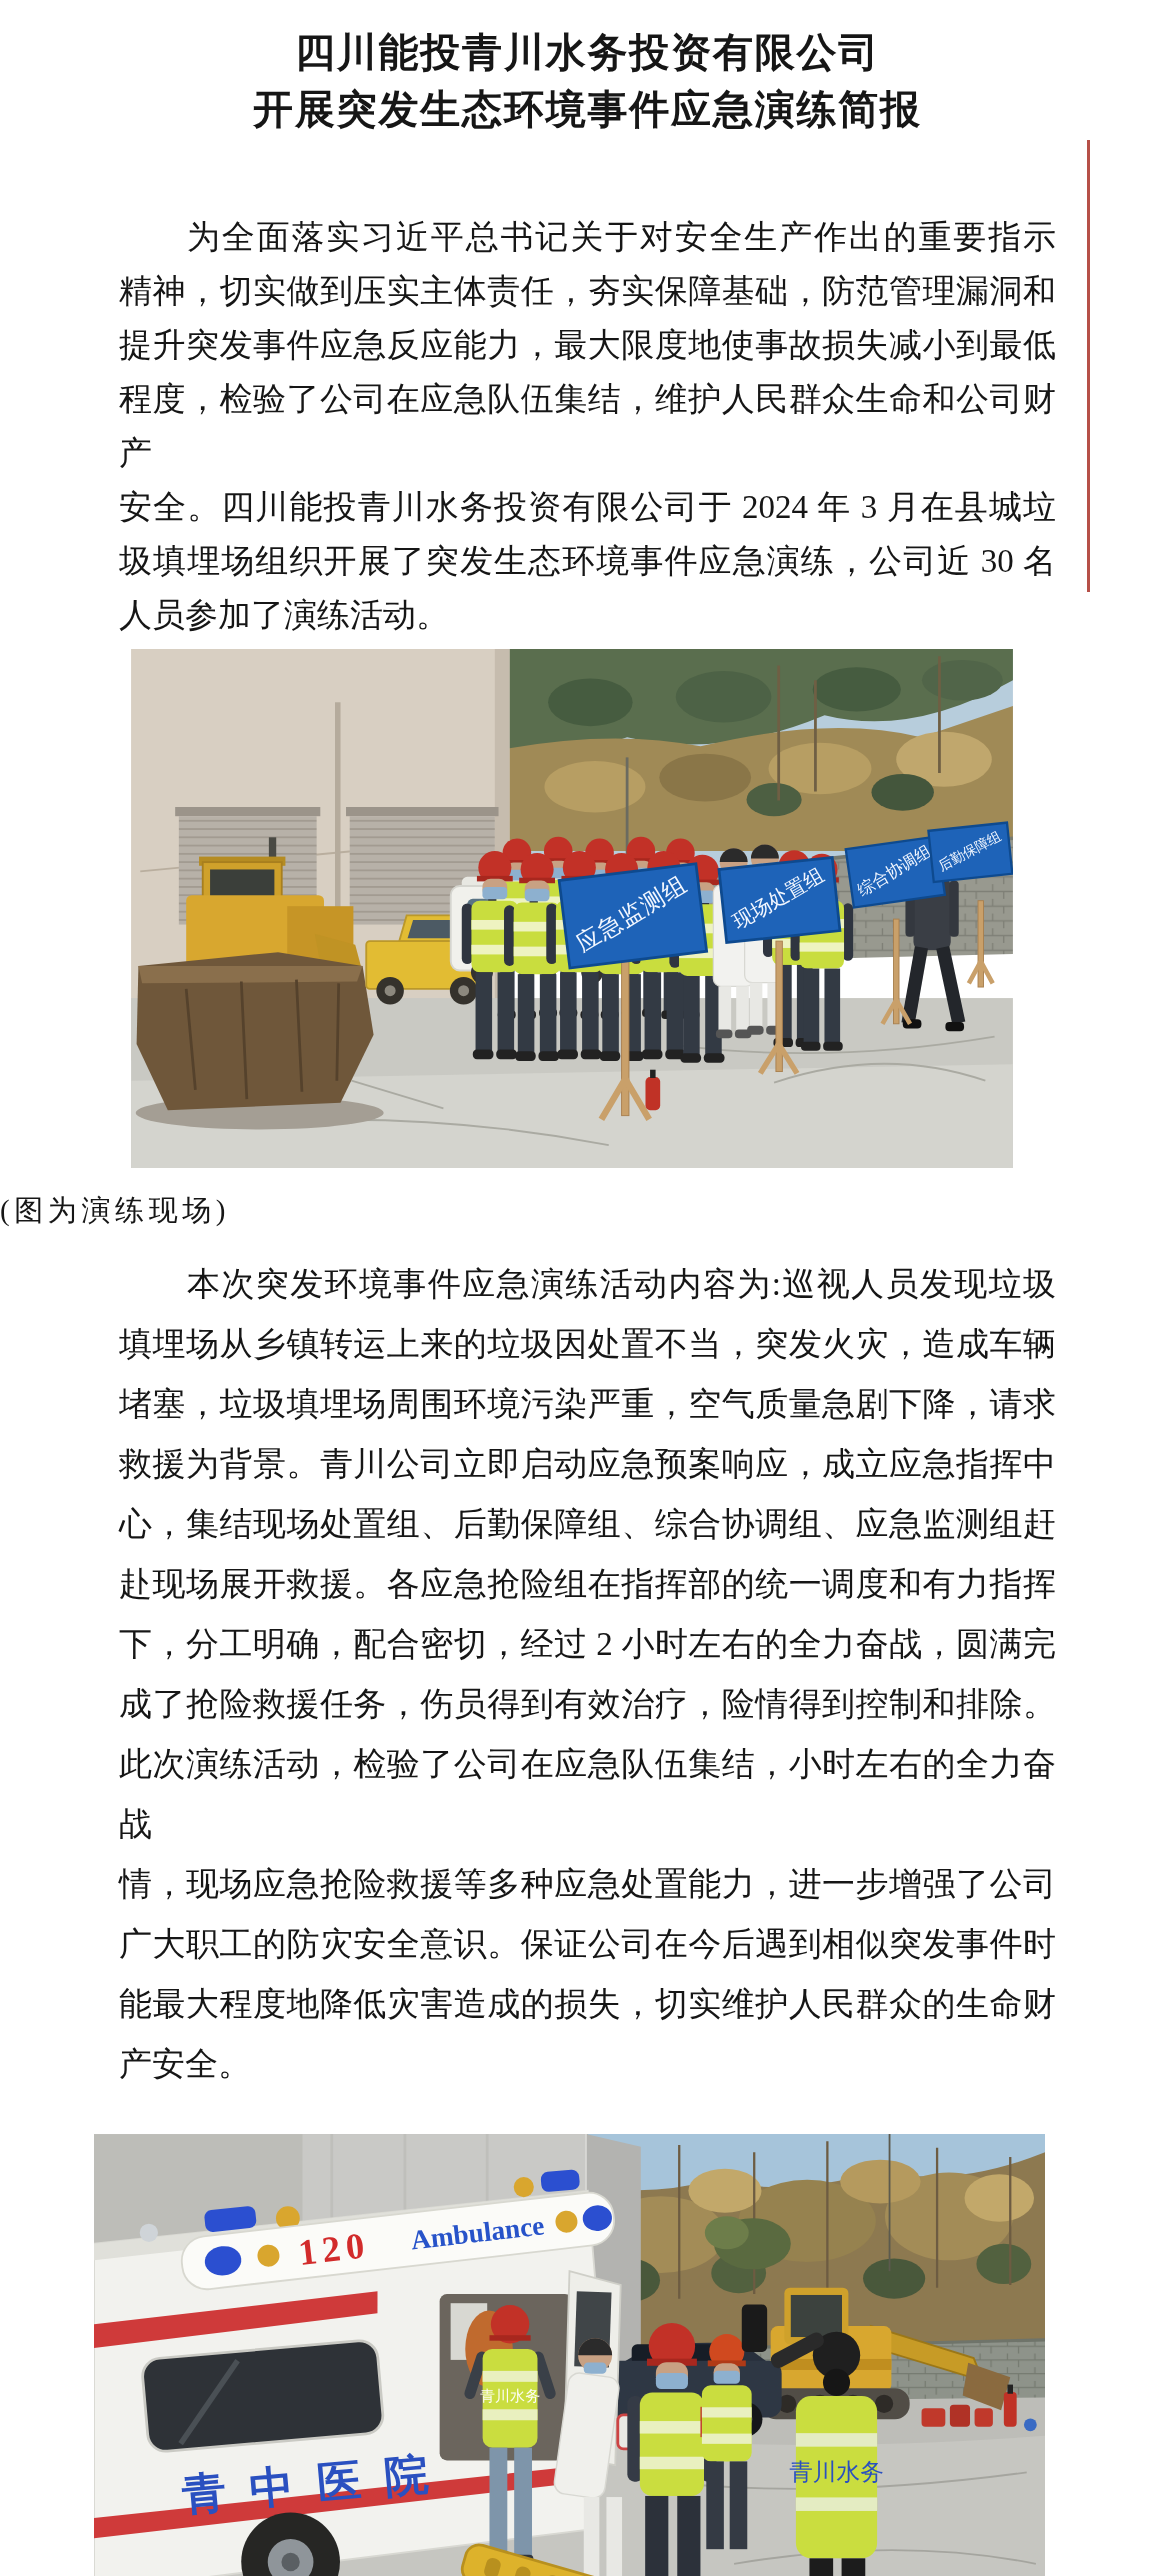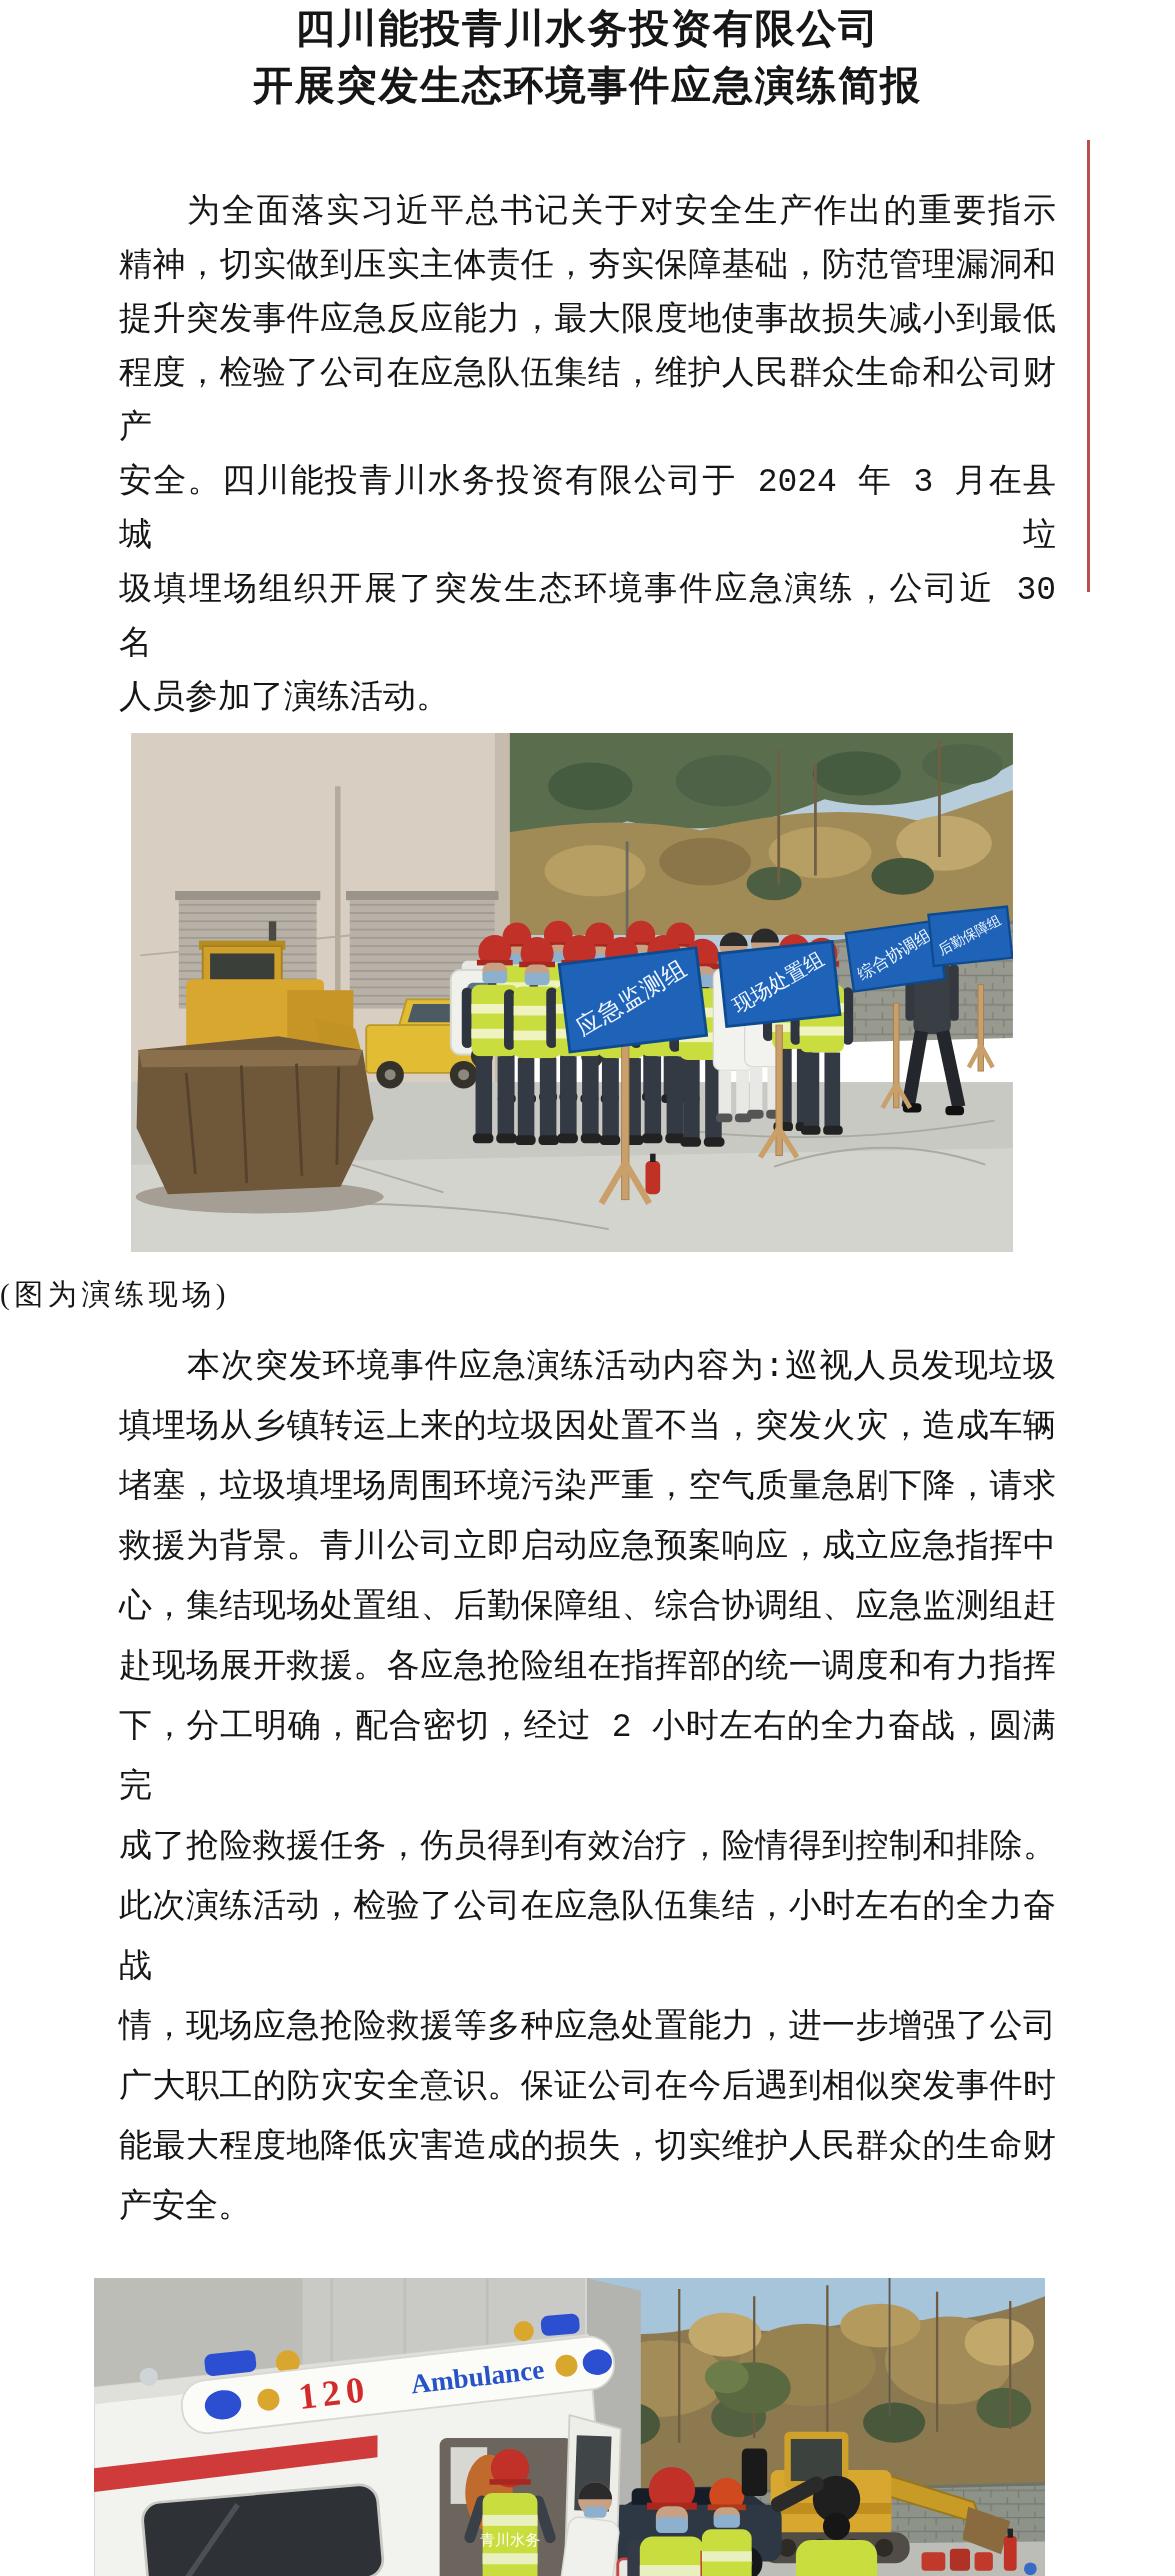--- a/index.html
+++ b/index.html
@@ -1,40 +1,40 @@
 <!DOCTYPE html>
 <html style="font-size:14.7px"><head>
 <meta charset="utf-8">
 <style>
   html,body{margin:0;padding:0;background:#ffffff;}
   .page{
     position:relative;
     width:1175px;height:2576px;
     background:#ffffff;
     box-sizing:border-box;
+    padding-top:24px;
     overflow:hidden;
     font-family:"Liberation Serif","DejaVu Serif",serif;
     color:#161616;
   }
   .title{
     text-align:center;
     font-size:40px;
     font-weight:700;
     line-height:57px;
     letter-spacing:1.8px;
   }
   .para{
     width:937px;
     margin-left:119px;
     font-size:33px;
   }
   .para .line{
     text-align:justify;
     text-align-last:justify;
-    font-family:Liberation Mono, monospace;
   }
   .para .line.indent{ text-indent:68px; }
   .para .line.last{ text-align-last:left; }
   .p1{ margin-top:72px; }
   .p1 .line{ line-height:54px; }
   .p2{ margin-top:24px; }
   .p2 .line{ line-height:60px; }
   .photo{ display:block; }
   .photo svg{ display:block; }
   .photo1{ width:882px;height:519px; margin:7.4px 0 0 131px; }

